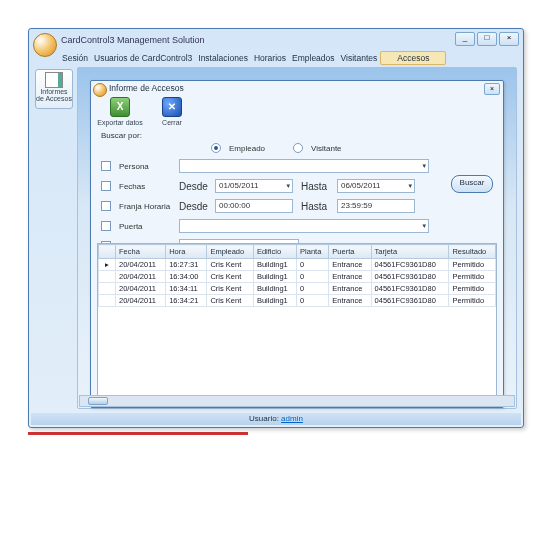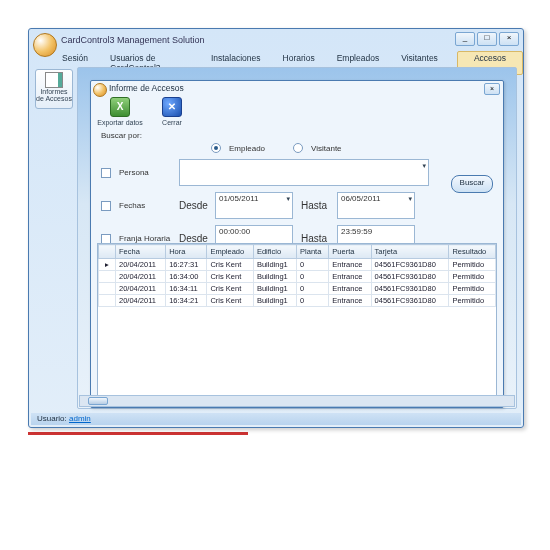--- a/index.html
+++ b/index.html
@@ -2,21 +2,21 @@
 <html><head>
 <meta charset="utf-8">
 <style>
 html,body{margin:0;padding:0;font-family:"Segoe UI",Tahoma,sans-serif;font-size:9px;background:#fff}
 .screen{width:550px;height:550px;position:relative;overflow:hidden;background:#fff}
 .outer-window{position:absolute;left:28px;top:28px;width:494px;height:398px;border:1px solid #4a7ab0;background:linear-gradient(#d4e6f8,#e2eef9);border-radius:3px;box-shadow:2px 2px 4px rgba(0,0,0,.2)}
 .orb{position:absolute;left:4px;top:4px;width:22px;height:22px;border-radius:50%;background:radial-gradient(circle at 30% 30%,#fff,#f3c46a,#d88b20);border:1px solid #b07820}
 .outer-title{position:absolute;left:32px;top:6px;font-size:9px;color:#335}
 .win-btns{position:absolute;right:4px;top:3px;display:flex;gap:2px}
 .win-btn{width:18px;height:12px;border:1px solid #7aa6d2;background:linear-gradient(#f0f6fc,#cde1f4);border-radius:2px;font-size:8px;line-height:10px;text-align:center;cursor:pointer}
-.menubar{position:absolute;left:30px;top:22px;display:flex;gap:16px;font-size:8.5px;color:#234}
+.menubar{position:absolute;left:30px;top:22px;display:flex;gap:0;font-size:8.5px;color:#234}
 .menubar span{padding:2px 3px}
 .menubar .active{background:#f6e7b4;border:1px solid #d8b866;border-radius:2px;padding:1px 16px}
 .sidebar-btn{position:absolute;left:6px;top:40px;width:38px;height:40px;border:1px solid #9bb7d4;background:linear-gradient(#fefefe,#e4eef8);border-radius:3px;text-align:center;font-size:7px;color:#345;padding-top:2px;box-sizing:border-box}
 .sidebar-btn .ico{width:16px;height:14px;margin:0 auto;background:#fff;border:1px solid #888;box-shadow:inset -4px 0 0 #5a9}
 .body-area{position:absolute;left:48px;top:38px;right:6px;bottom:18px;background:linear-gradient(#9cc4eb,#d7e7f5 40%,#e9f2fa);border:1px solid #a7c2de;border-radius:2px}
 .inner-window{position:absolute;left:12px;top:12px;right:12px;bottom:0;background:#eef5fc;border:1px solid #4a7ab0;border-radius:2px;box-shadow:1px 1px 3px rgba(0,0,0,.15)}
 .inner-title{position:absolute;top:2px;left:18px;font-size:8.5px;color:#234}
 .inner-orb{position:absolute;left:2px;top:2px;width:12px;height:12px;border-radius:50%;background:radial-gradient(circle at 30% 30%,#fff,#f3c46a,#d88b20);border:1px solid #b07820}
 .inner-close{position:absolute;right:3px;top:2px;width:14px;height:10px;border:1px solid #7aa6d2;background:linear-gradient(#f0f6fc,#cde1f4);border-radius:2px;font-size:7px;text-align:center;line-height:9px}
 .toolbar{position:absolute;top:16px;left:6px;display:flex;gap:6px}
@@ -26,33 +26,33 @@
 .ic-export:after{content:"X";position:absolute;inset:0;color:#fff;font-weight:bold;font-size:10px;text-align:center;line-height:17px}
 .ic-close{background:radial-gradient(circle at 30% 30%,#6ea8ff,#1a4fae);border:1px solid #1a4090;position:relative;border-radius:50%}
 .ic-close:after{content:"✕";position:absolute;inset:0;color:#fff;font-weight:bold;font-size:10px;text-align:center;line-height:17px}
 .form{position:absolute;top:50px;left:10px;right:10px;color:#333}
 .row{display:flex;align-items:center;margin-bottom:6px;font-size:8px;gap:8px}
 .lbl-buscar{font-size:8px;margin-bottom:3px}
 .chk{width:8px;height:8px;border:1px solid #7a9bc0;background:#fff}
 .lbl{width:52px}
 .radio{width:8px;height:8px;border:1px solid #7a9bc0;border-radius:50%;background:#fff;display:inline-flex;align-items:center;justify-content:center}
 .radio.sel:after{content:"";width:4px;height:4px;border-radius:50%;background:#2a5a8a}
-.input{border:1px solid #9bb7d4;background:#fff;height:27px;padding:0 3px;box-sizing:border-box;font-size:8px;line-height:12px}
+.input{border:1px solid #9bb7d4;background:#fff;height:14px;padding:0 3px;box-sizing:border-box;font-size:8px;line-height:12px}
 .dd{position:relative}
 .dd:after{content:"▾";position:absolute;right:2px;top:0;font-size:7px;color:#345}
 .between{width:28px;font-size:10px}
 .btn-buscar{position:absolute;right:0;top:44px;width:40px;height:16px;border:1px solid #4a7ab0;background:linear-gradient(#f3f8fe,#cde1f4);border-radius:8px;font-size:8px;text-align:center;line-height:14px;color:#234;cursor:pointer}
 .grid{position:absolute;left:6px;right:6px;top:162px;bottom:10px;border:1px solid #9bb7d4;background:#fff;overflow:hidden}
 .grid table{border-collapse:collapse;width:100%;font-size:7.5px}
 .grid th{background:linear-gradient(#f4f8fc,#dce8f4);border:1px solid #b7cbe0;padding:2px 3px;text-align:left;font-weight:normal;color:#234}
 .grid td{border:1px solid #dbe4ee;padding:1px 3px;color:#223;white-space:nowrap}
 .rowmark{width:10px;text-align:center;color:#555}
 .watermark{position:absolute;left:28px;top:395px;font-size:32px;font-weight:600;color:#d4b020;letter-spacing:1px;pointer-events:none}
 .redline{position:absolute;left:28px;top:432px;width:220px;height:3px;background:#c33}
-.statusbar{position:absolute;left:2px;right:2px;bottom:2px;height:12px;background:linear-gradient(#cfe2f5,#b8d3ee);font-size:8px;text-align:left;padding:0 6px;line-height:12px;color:#234}
+.statusbar{position:absolute;left:2px;right:2px;bottom:2px;height:12px;background:linear-gradient(#cfe2f5,#b8d3ee);font-size:8px;text-align:center;padding:0 6px;line-height:12px;color:#234}
 .statusbar a{color:#06c;text-decoration:underline}
 .scroll-h{position:absolute;left:50px;right:8px;bottom:20px;height:10px;background:#dbe6f2;border:1px solid #a7c2de}
 .scroll-h .thumb{position:absolute;left:8px;top:1px;width:18px;height:6px;background:linear-gradient(#f0f6fc,#b8cde4);border:1px solid #7aa6d2;border-radius:2px}
 </style>
 </head>
 <body>
 <div class="screen">
 
 <div class="watermark">card</div>
 <div class="redline"></div>

